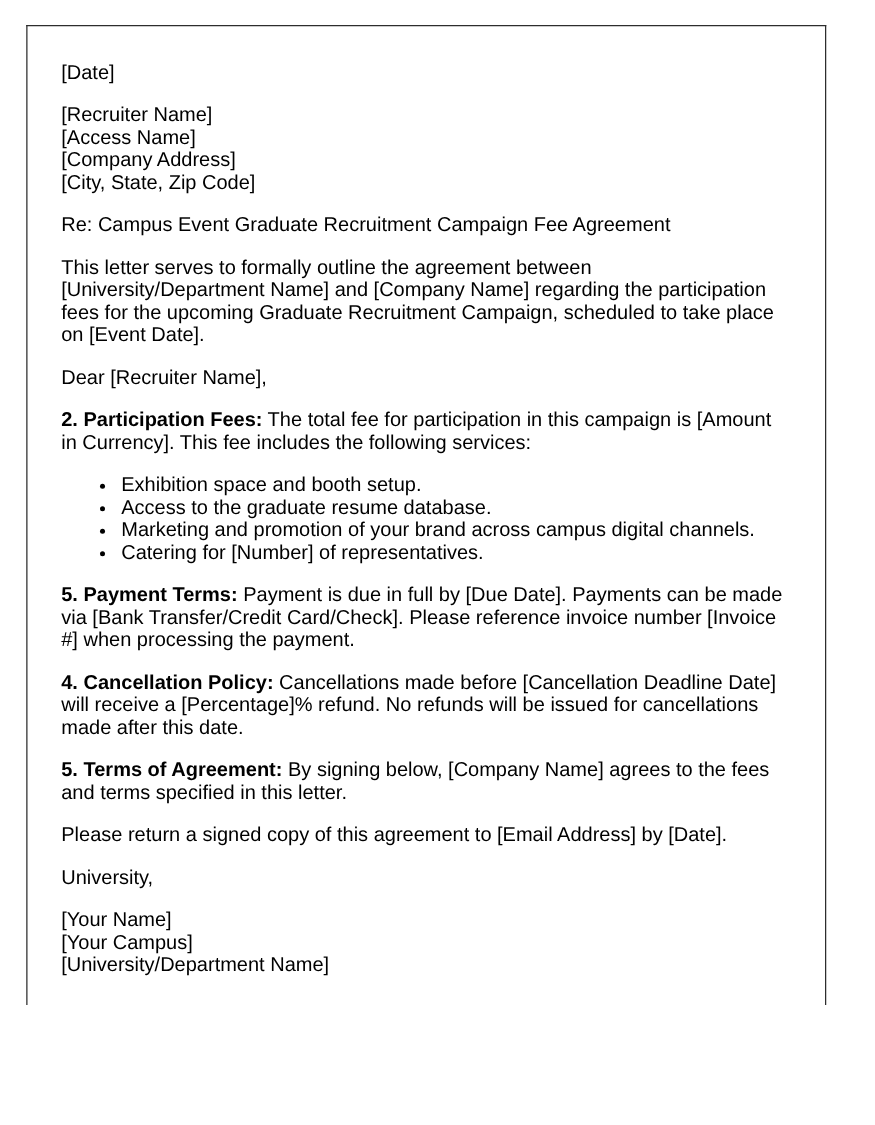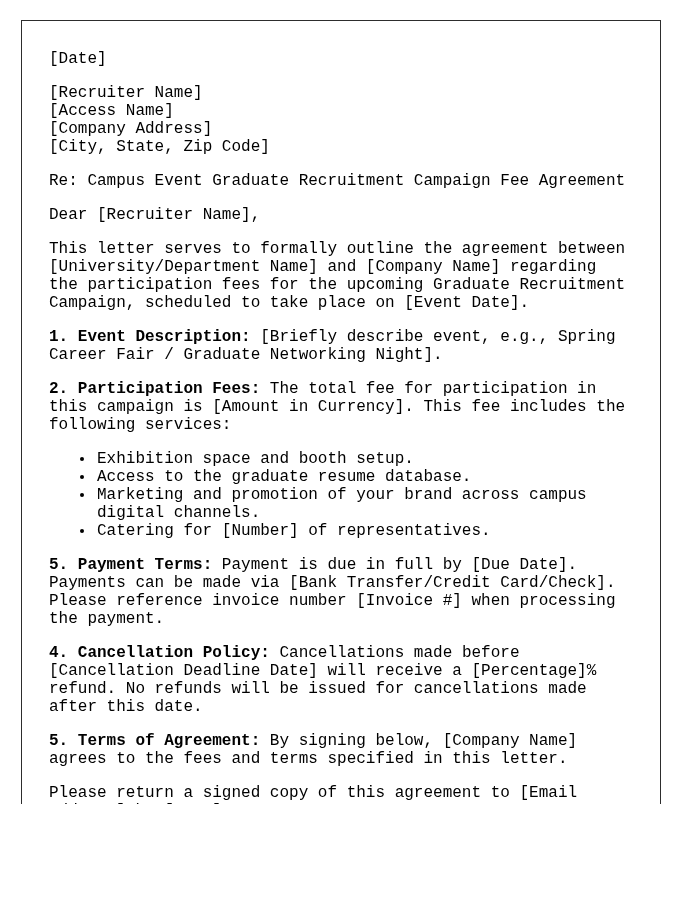--- a/index.html
+++ b/index.html
@@ -16,21 +16,21 @@
     top: 20px;
     width: 640px;
     height: 784px;
     box-sizing: border-box;
     border: 1.5px solid #2d2d2d;
     border-bottom: none;
     background: #ffffff;
     padding: 29px 28px 0 27px;
     overflow: hidden;
     color: #000000;
-    font-family: Liberation Mono, monospace;
+    font-family: Liberation Sans, sans-serif;
     font-size: 16px;
     line-height: 18px;
   }
   .page p {
     margin: 0 0 16px 0;
   }
   .addr-line, .sig-line {
     margin: 0;
   }
   .block {
@@ -58,25 +58,24 @@
 
   <div class="block">
     <div class="addr-line">[Recruiter Name]</div>
     <div class="addr-line">[Access Name]</div>
     <div class="addr-line">[Company Address]</div>
     <div class="addr-line">[City, State, Zip Code]</div>
   </div>
 
   <p>Re: Campus Event Graduate Recruitment Campaign Fee Agreement</p>
 
+  <p>This letter serves to formally outline the agreement between [University/Department Name] and [Company Name] regarding the participation fees for the upcoming Graduate Recruitment Campaign, scheduled to take place on [Event Date].</p>
+
   <p>Dear [Recruiter Name],</p>
 
-  <p>This letter serves to formally outline the agreement between [University/Department Name] and [Company Name] regarding the participation fees for the upcoming Graduate Recruitment Campaign, scheduled to take place on [Event Date].</p>
-
-  <p><b>1. Event Description:</b><span> [Briefly describe event, e.g., Spring Career Fair / Graduate Networking Night].</span></p>
 
   <p><b>2. Participation Fees:</b><span> The total fee for participation in this campaign is [Amount in Currency]. This fee includes the following services:</span></p>
 
   <ul class="services">
     <li>Exhibition space and booth setup.</li>
     <li>Access to the graduate resume database.</li>
     <li>Marketing and promotion of your brand across campus digital channels.</li>
     <li>Catering for [Number] of representatives.</li>
   </ul>
 

